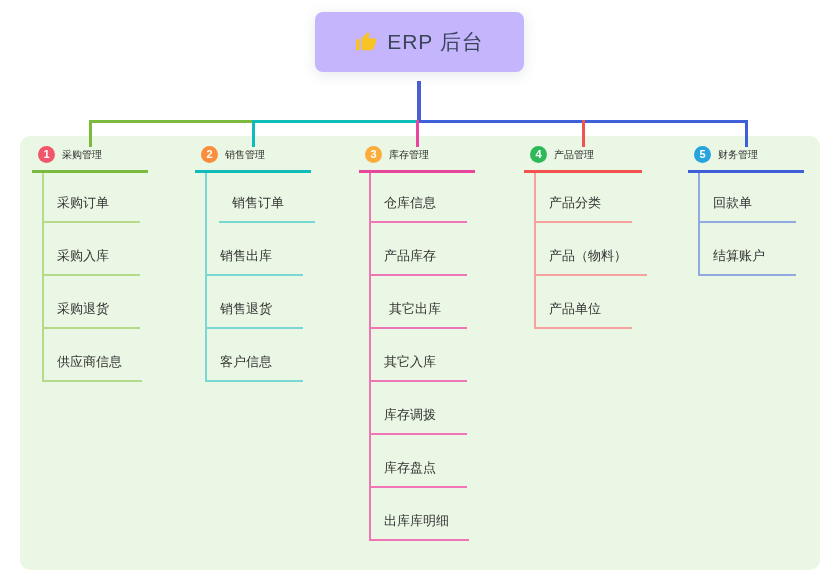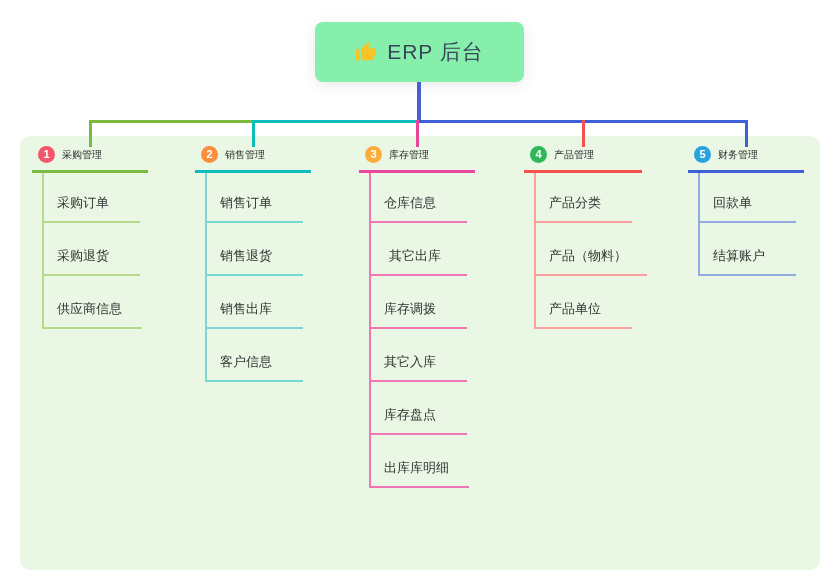--- a/index.html
+++ b/index.html
@@ -6,22 +6,22 @@
   body{
     width:839px;height:588px;position:relative;overflow:hidden;
     background:#ffffff;
     font-family:"Liberation Sans","DejaVu Sans",sans-serif;
   }
   .board{
     position:absolute;left:20px;top:136px;width:800px;height:434px;
     background:#eaf7e4;border-radius:10px;
   }
   .root-node{
-    position:absolute;left:315px;top:22px;width:209px;height:60px;
-    background:#86efac;border-radius:8px;
+    position:absolute;left:315px;top:12px;width:209px;height:60px;
+    background:#c4b5fd;border-radius:8px;
     box-shadow:0 3px 14px rgba(80,90,110,.14);
     display:flex;align-items:center;justify-content:center;gap:10px;
     z-index:3;
   }
   .root-node .root-label{
     font-size:21px;color:#3b4559;letter-spacing:1px;
   }
   .line{position:absolute;}
   .trunk{width:4px;background:#4a5ed6;}
   .bus{height:3px;}
@@ -75,46 +75,48 @@
 </div>
 
 <div id="branches">
     <div class="branch" style="left: 32px;">
       <div class="branch-header" style="width: 116px; border-bottom: 3px solid rgb(124, 186, 63);">
         <span class="badge" style="background: rgb(242, 86, 106);">1</span>
         <span class="branch-label">采购管理</span>
       </div>
       <div class="children" style="border-left: 2px solid rgb(181, 218, 138);">
         <div class="child" style="border-bottom: 2px solid rgb(181, 218, 138);">采购订单</div>
+        <div class="child" style="border-bottom: 2px solid rgb(181, 218, 138);">采购入库</div>
         <div class="child" style="border-bottom: 2px solid rgb(181, 218, 138);">采购退货</div>
         <div class="child" style="border-bottom: 2px solid rgb(181, 218, 138);">供应商信息</div>
       </div>
     </div>
     <div class="branch" style="left: 195px;">
       <div class="branch-header" style="width: 116px; border-bottom: 3px solid rgb(16, 188, 185);">
         <span class="badge" style="background: rgb(251, 142, 60);">2</span>
         <span class="branch-label">销售管理</span>
       </div>
       <div class="children" style="border-left: 2px solid rgb(121, 216, 210);">
-        <div class="child" style="border-bottom: 2px solid rgb(121, 216, 210);">销售订单</div>
+        <div class="child" style="border-bottom: 2px solid rgb(121, 216, 210); margin-left: 12px;">销售订单</div>
+        <div class="child" style="border-bottom: 2px solid rgb(121, 216, 210);">销售出库</div>
         <div class="child" style="border-bottom: 2px solid rgb(121, 216, 210);">销售退货</div>
-        <div class="child" style="border-bottom: 2px solid rgb(121, 216, 210);">销售出库</div>
         <div class="child" style="border-bottom: 2px solid rgb(121, 216, 210);">客户信息</div>
       </div>
     </div>
     <div class="branch" style="left: 359px;">
       <div class="branch-header" style="width: 116px; border-bottom: 3px solid rgb(232, 69, 156);">
         <span class="badge" style="background: rgb(251, 173, 60);">3</span>
         <span class="branch-label">库存管理</span>
       </div>
       <div class="children" style="border-left: 2px solid rgb(240, 117, 180);">
         <div class="child" style="border-bottom: 2px solid rgb(240, 117, 180);">仓库信息</div>
+        <div class="child" style="border-bottom: 2px solid rgb(240, 117, 180);">产品库存</div>
         <div class="child" style="border-bottom: 2px solid rgb(240, 117, 180); padding-left: 18px;">其它出库</div>
+        <div class="child" style="border-bottom: 2px solid rgb(240, 117, 180);">其它入库</div>
         <div class="child" style="border-bottom: 2px solid rgb(240, 117, 180);">库存调拨</div>
-        <div class="child" style="border-bottom: 2px solid rgb(240, 117, 180);">其它入库</div>
         <div class="child" style="border-bottom: 2px solid rgb(240, 117, 180);">库存盘点</div>
         <div class="child" style="border-bottom: 2px solid rgb(240, 117, 180);">出库库明细</div>
       </div>
     </div>
     <div class="branch" style="left: 524px;">
       <div class="branch-header" style="width: 118px; border-bottom: 3px solid rgb(244, 82, 78);">
         <span class="badge" style="background: rgb(46, 184, 87);">4</span>
         <span class="branch-label">产品管理</span>
       </div>
       <div class="children" style="border-left: 2px solid rgb(248, 161, 158);">

